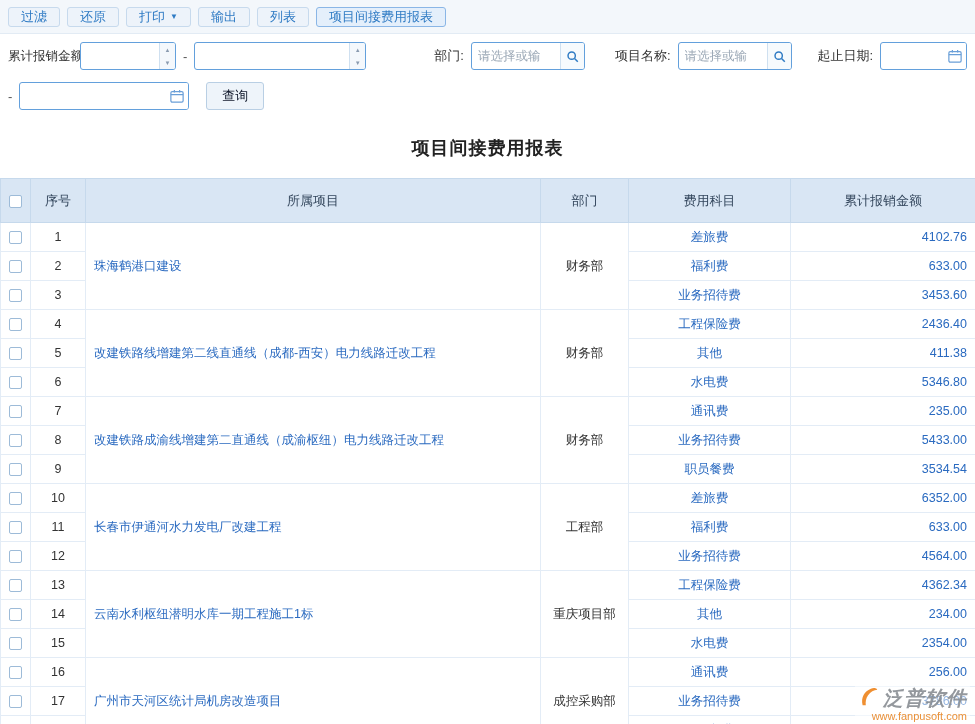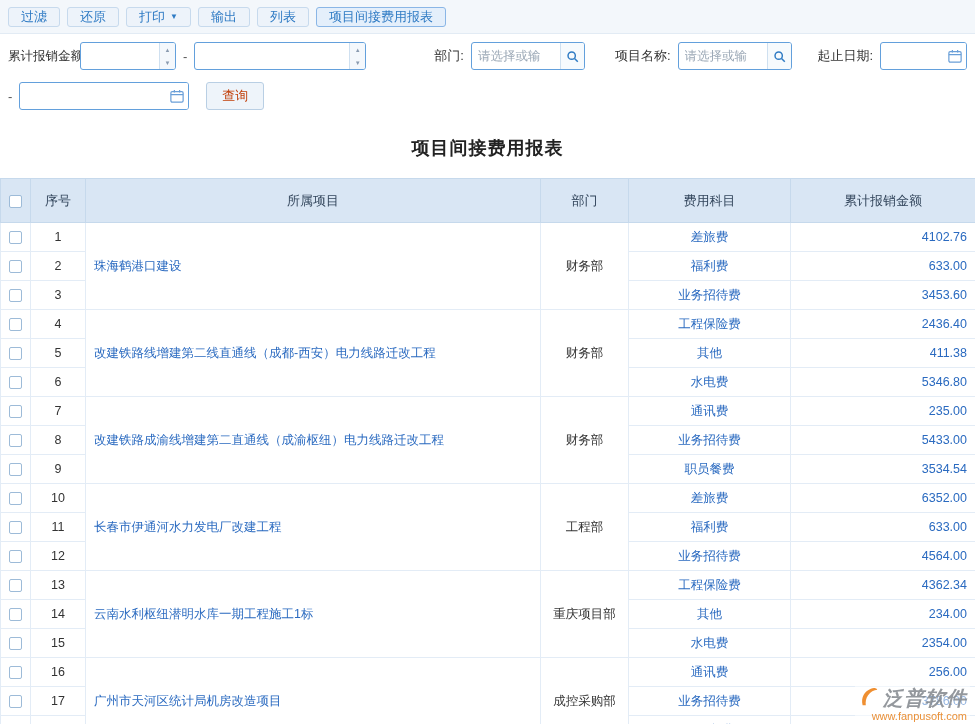--- a/index.html
+++ b/index.html
@@ -48,21 +48,21 @@
   .date-box.wide { width:170px; }
   .cal-btn { width:22px; display:flex; align-items:center; justify-content:center; cursor:pointer; background:#fff; }
   .ml-dept { margin-left:68px; }
   .ml-proj { margin-left:30px; }
   .ml-date { margin-left:26px; }
   .ml-sm { margin-left:7px; }
   .date-grow { flex:1; min-width:0; }
   .qbtn {
     height:28px; padding:0 15px; margin-left:17px;
     background:#eef4fa; border:1px solid #b9cfe4; border-radius:3px;
-    color:#c2410c; font-size:13px; font-family:inherit; cursor:pointer;
+    color:#0f172a; font-size:13px; font-family:inherit; cursor:pointer;
   }
   
   .page-title { text-align:center; font-size:18px; font-weight:bold; color:#222; margin:10px 0 18px 0; letter-spacing:1px; }
   
   table { width:100%; border-collapse:collapse; table-layout:fixed; }
   th {
     background:#d9e6f4; border:1px solid #c6d9ec;
     height:44px; font-weight:normal; color:#33465c; font-size:13px; text-align:center;
   }
   td { border:1px solid #e3ecf6; height:29px; font-size:12.5px; background:#fff; }

